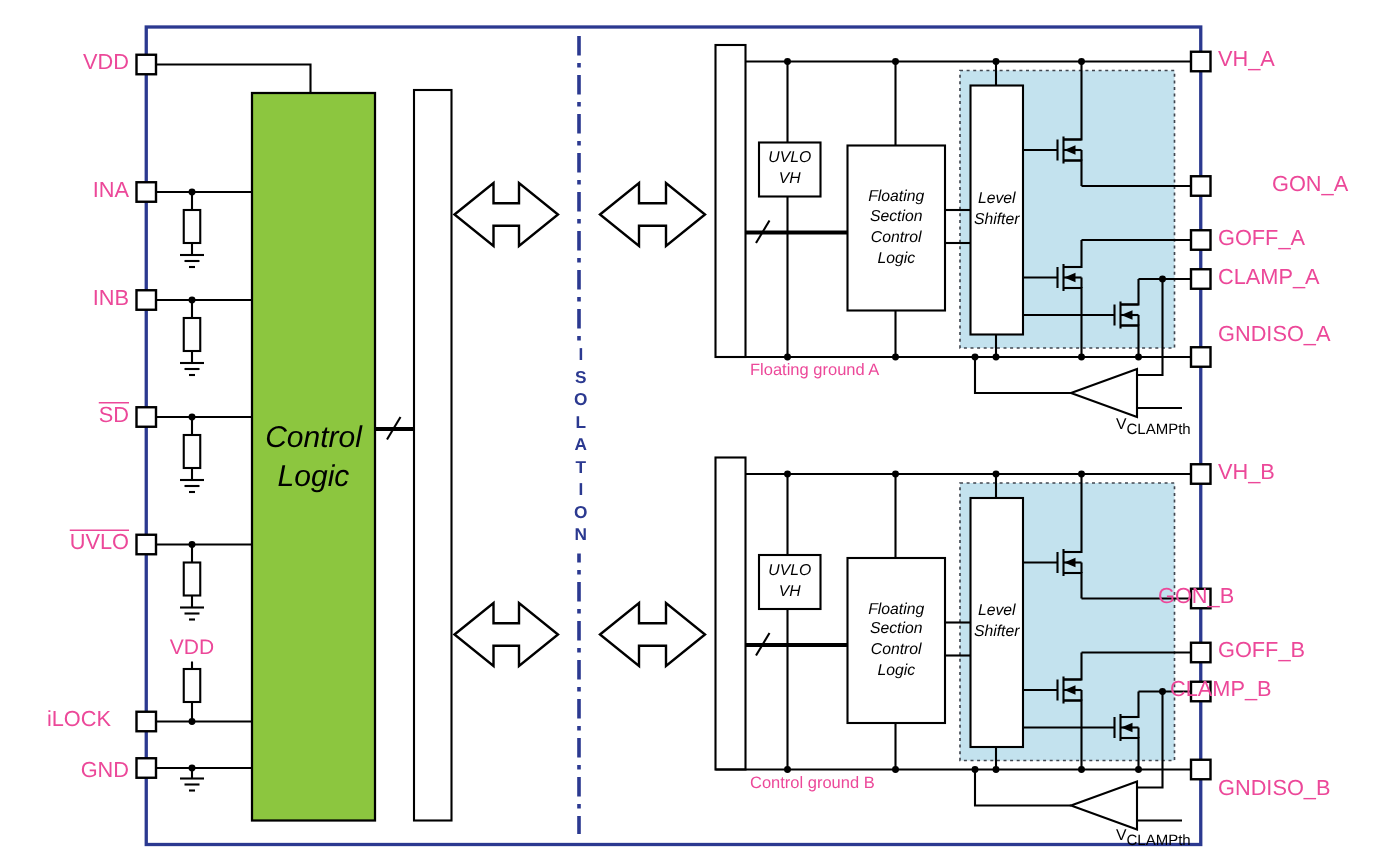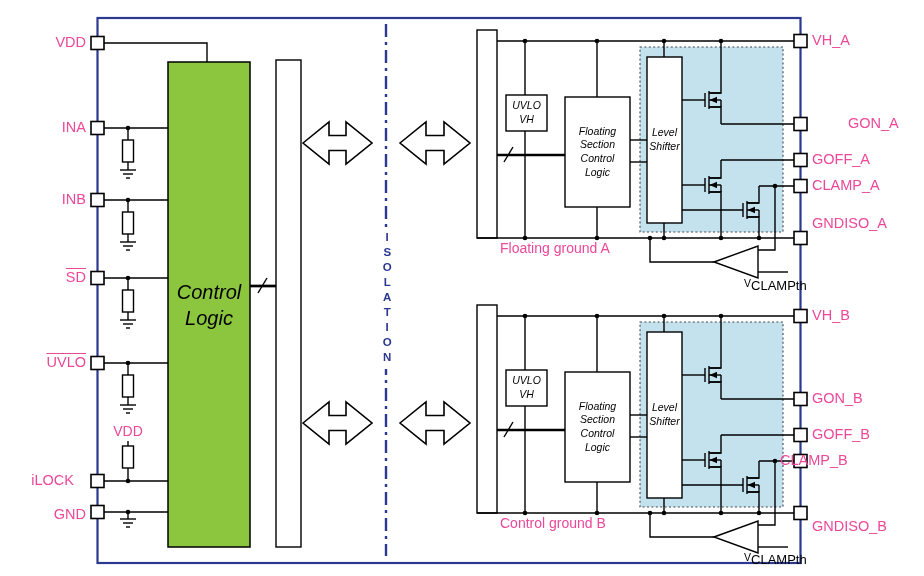--- a/index.html
+++ b/index.html
@@ -18,23 +18,23 @@
   svg .iso-line { stroke:#2B3990; stroke-width:2.4; stroke-dasharray:13 5 3 5; fill:none; }
   svg .comp { fill:#fff; stroke:#000; stroke-width:1.4; }
 
   .lbl { position:absolute; color:#ec4899; font-size:14.5px; line-height:1.1; white-space:pre; }
   .r { text-align:right; }
   .overline { text-decoration:overline; }
   .center { text-align:center; }
   .blocktext { position:absolute; display:flex; align-items:center; justify-content:center;
                text-align:center; white-space:pre-line; color:#000; line-height:1.3;font-style:italic; }
   .small { font-size:10.5px; }
-  .fg { font-size:14px; }
+  .fg { font-size:11px; }
   .vclamp { position:absolute; font-size:10.5px; white-space:nowrap; }
-  .vclamp sub { font-size:13px; }
+  .vclamp sub { font-size:10px; }
   .iso { position:absolute; left:379px; top:228px; writing-mode:vertical-rl; text-orientation:upright;
          font-weight:bold; font-size:11.5px; letter-spacing:3px; color:#2B3990; background:#fff;
          padding:3px 1px; line-height:1.15; }
 </style>
 </head>
 <body>
 
 <div class="canvas">
 
   <svg width="924" height="576" viewBox="0 0 924 576">
@@ -196,21 +196,21 @@
   <div class="lbl r" style="left:24px;top:507px;width:62px">GND</div>
 
   <div class="lbl center" style="left:106px;top:424px;width:44px;font-size:14px">VDD</div>
 
   <div class="lbl" style="left:812px;top:33px">VH_A</div>
   <div class="lbl" style="left:848px;top:116px">GON_A</div>
   <div class="lbl" style="left:812px;top:152px">GOFF_A</div>
   <div class="lbl" style="left:812px;top:178px">CLAMP_A</div>
   <div class="lbl" style="left:812px;top:216px">GNDISO_A</div>
   <div class="lbl" style="left:812px;top:308px">VH_B</div>
-  <div class="lbl" style="left:812px;top:391px">GON_B</div>
+  <div class="lbl" style="left:772px;top:391px">GON_B</div>
   <div class="lbl" style="left:812px;top:427px">GOFF_B</div>
   <div class="lbl" style="left:780px;top:453px">CLAMP_B</div>
   <div class="lbl" style="left:812px;top:519px">GNDISO_B</div>
 
   <div class="blocktext" style="left:168px;top:62px;width:82px;height:485px;font-size:20px">Control
 Logic</div>
   <div class="blocktext small" style="left:506px;top:95px;width:41px;height:36px">UVLO
 VH</div>
   <div class="blocktext small" style="left:506px;top:370px;width:41px;height:36px">UVLO
 VH</div>

